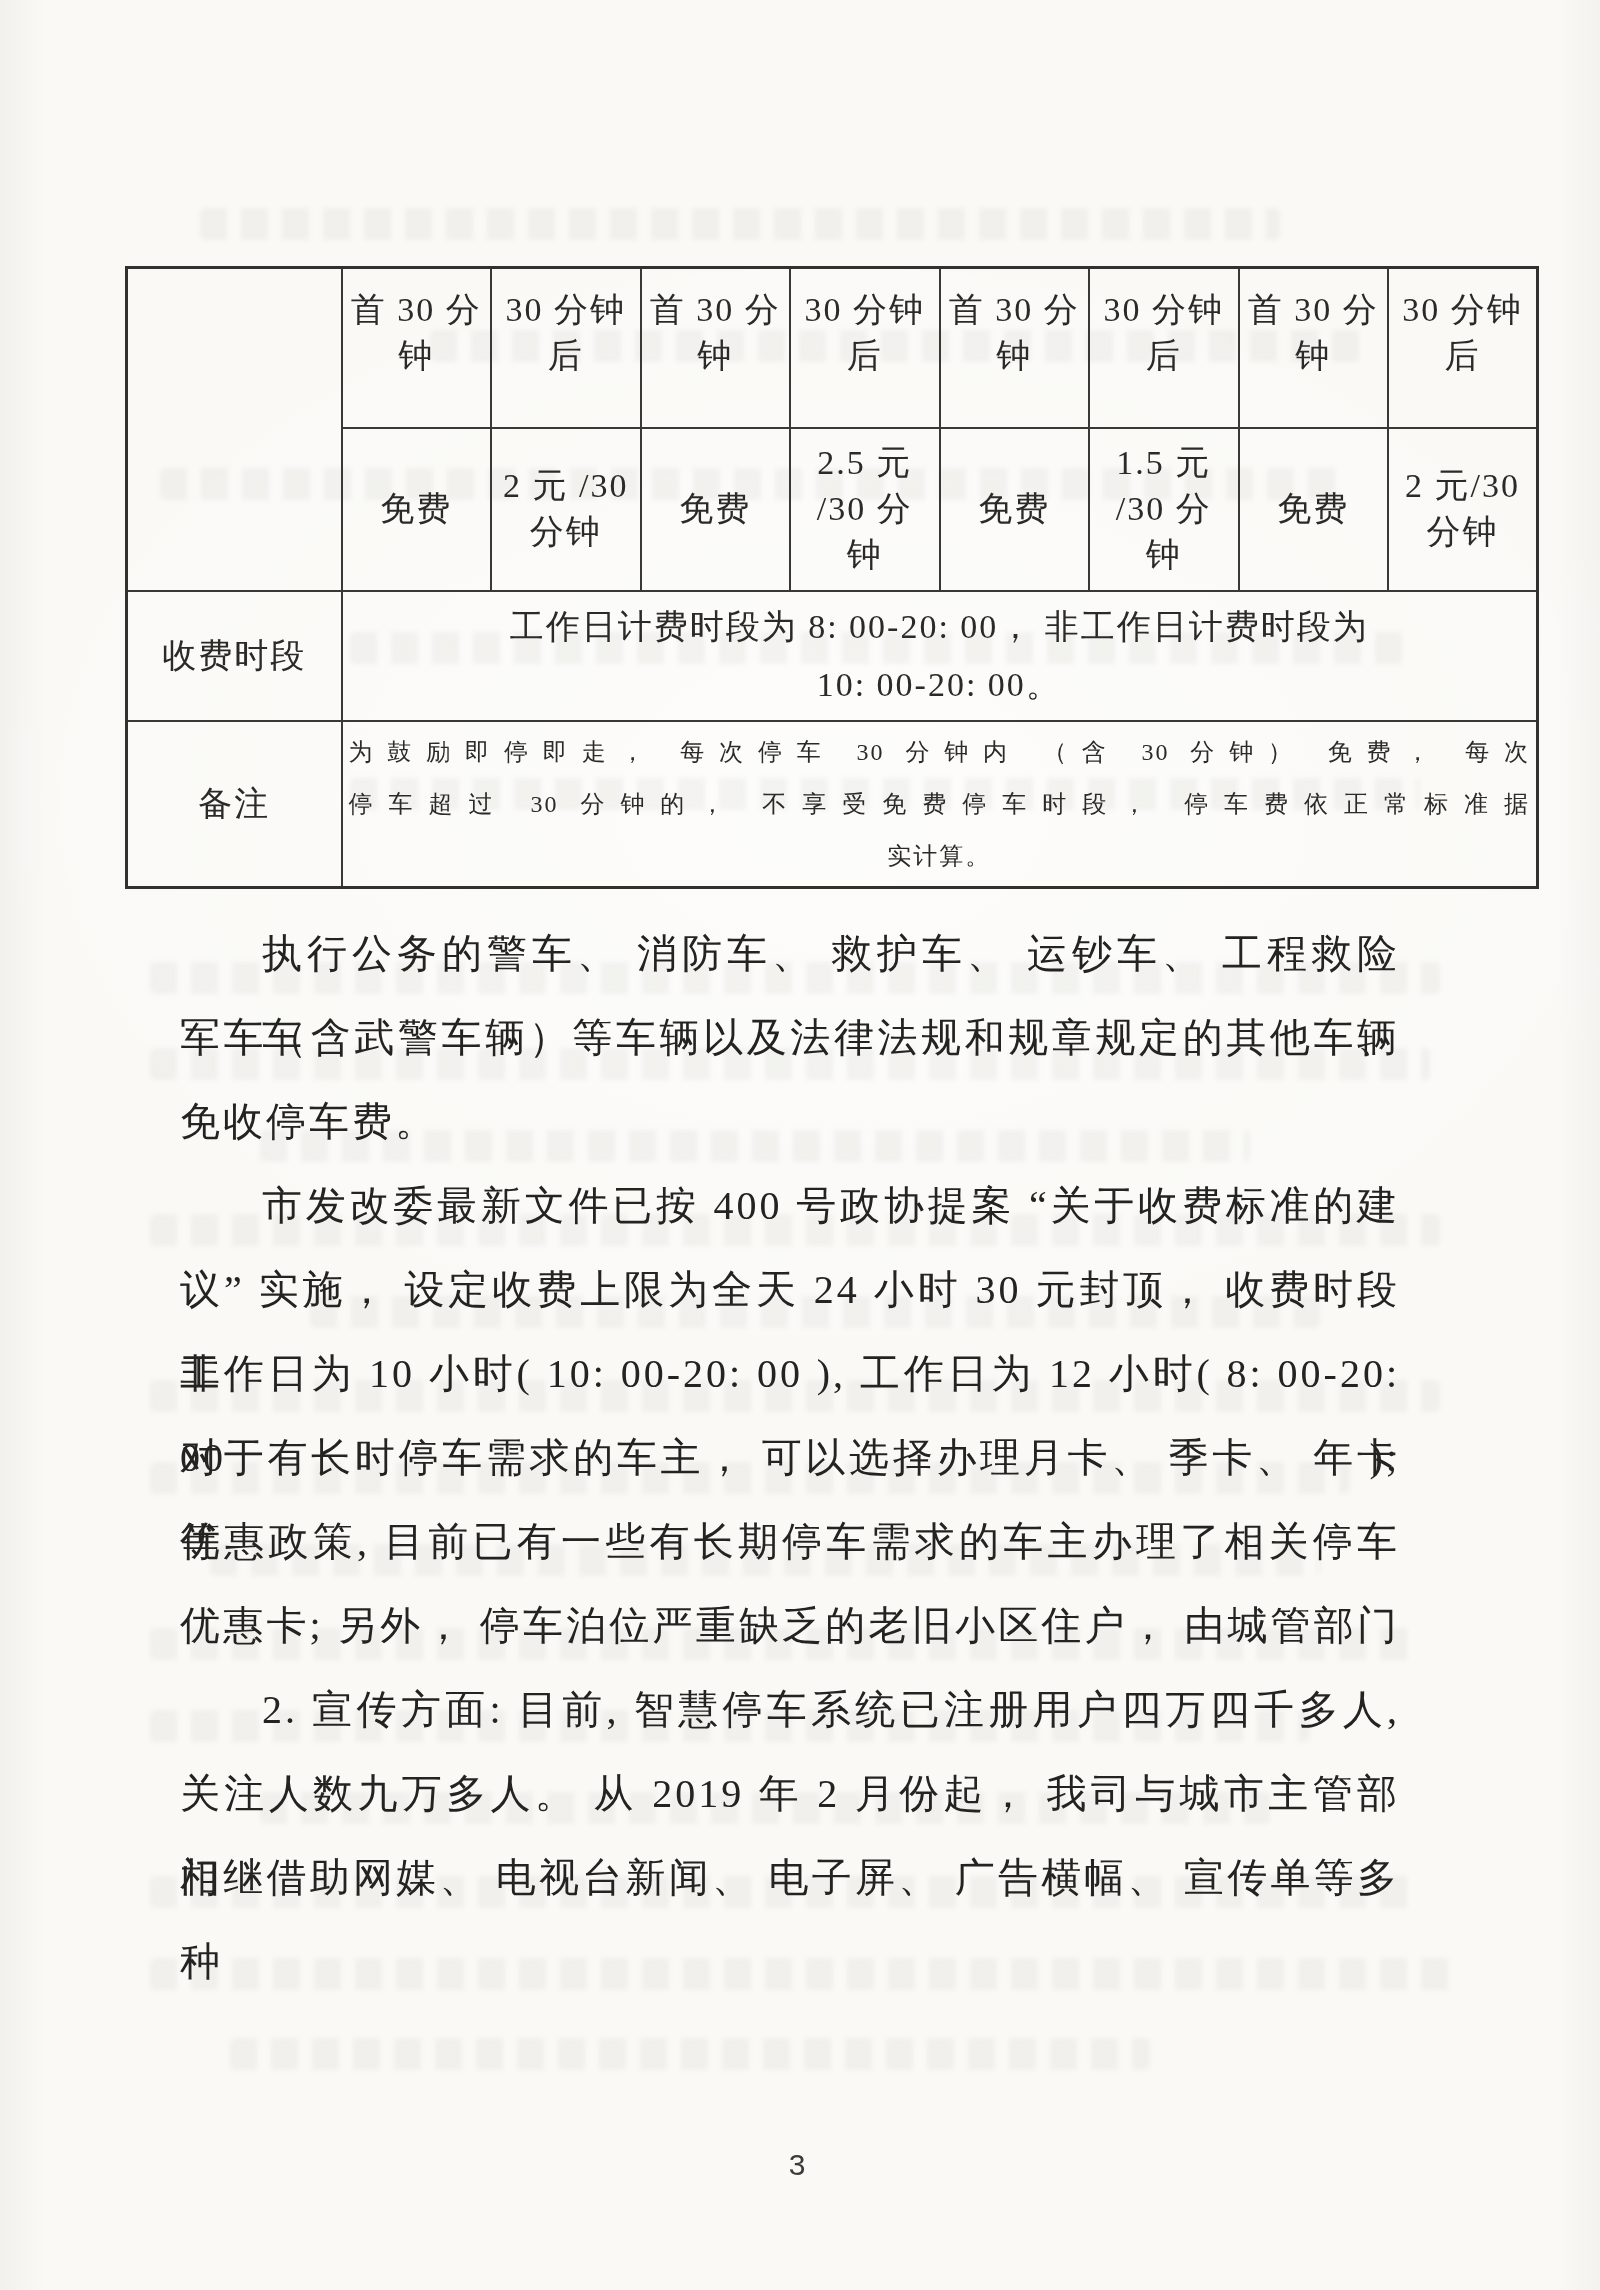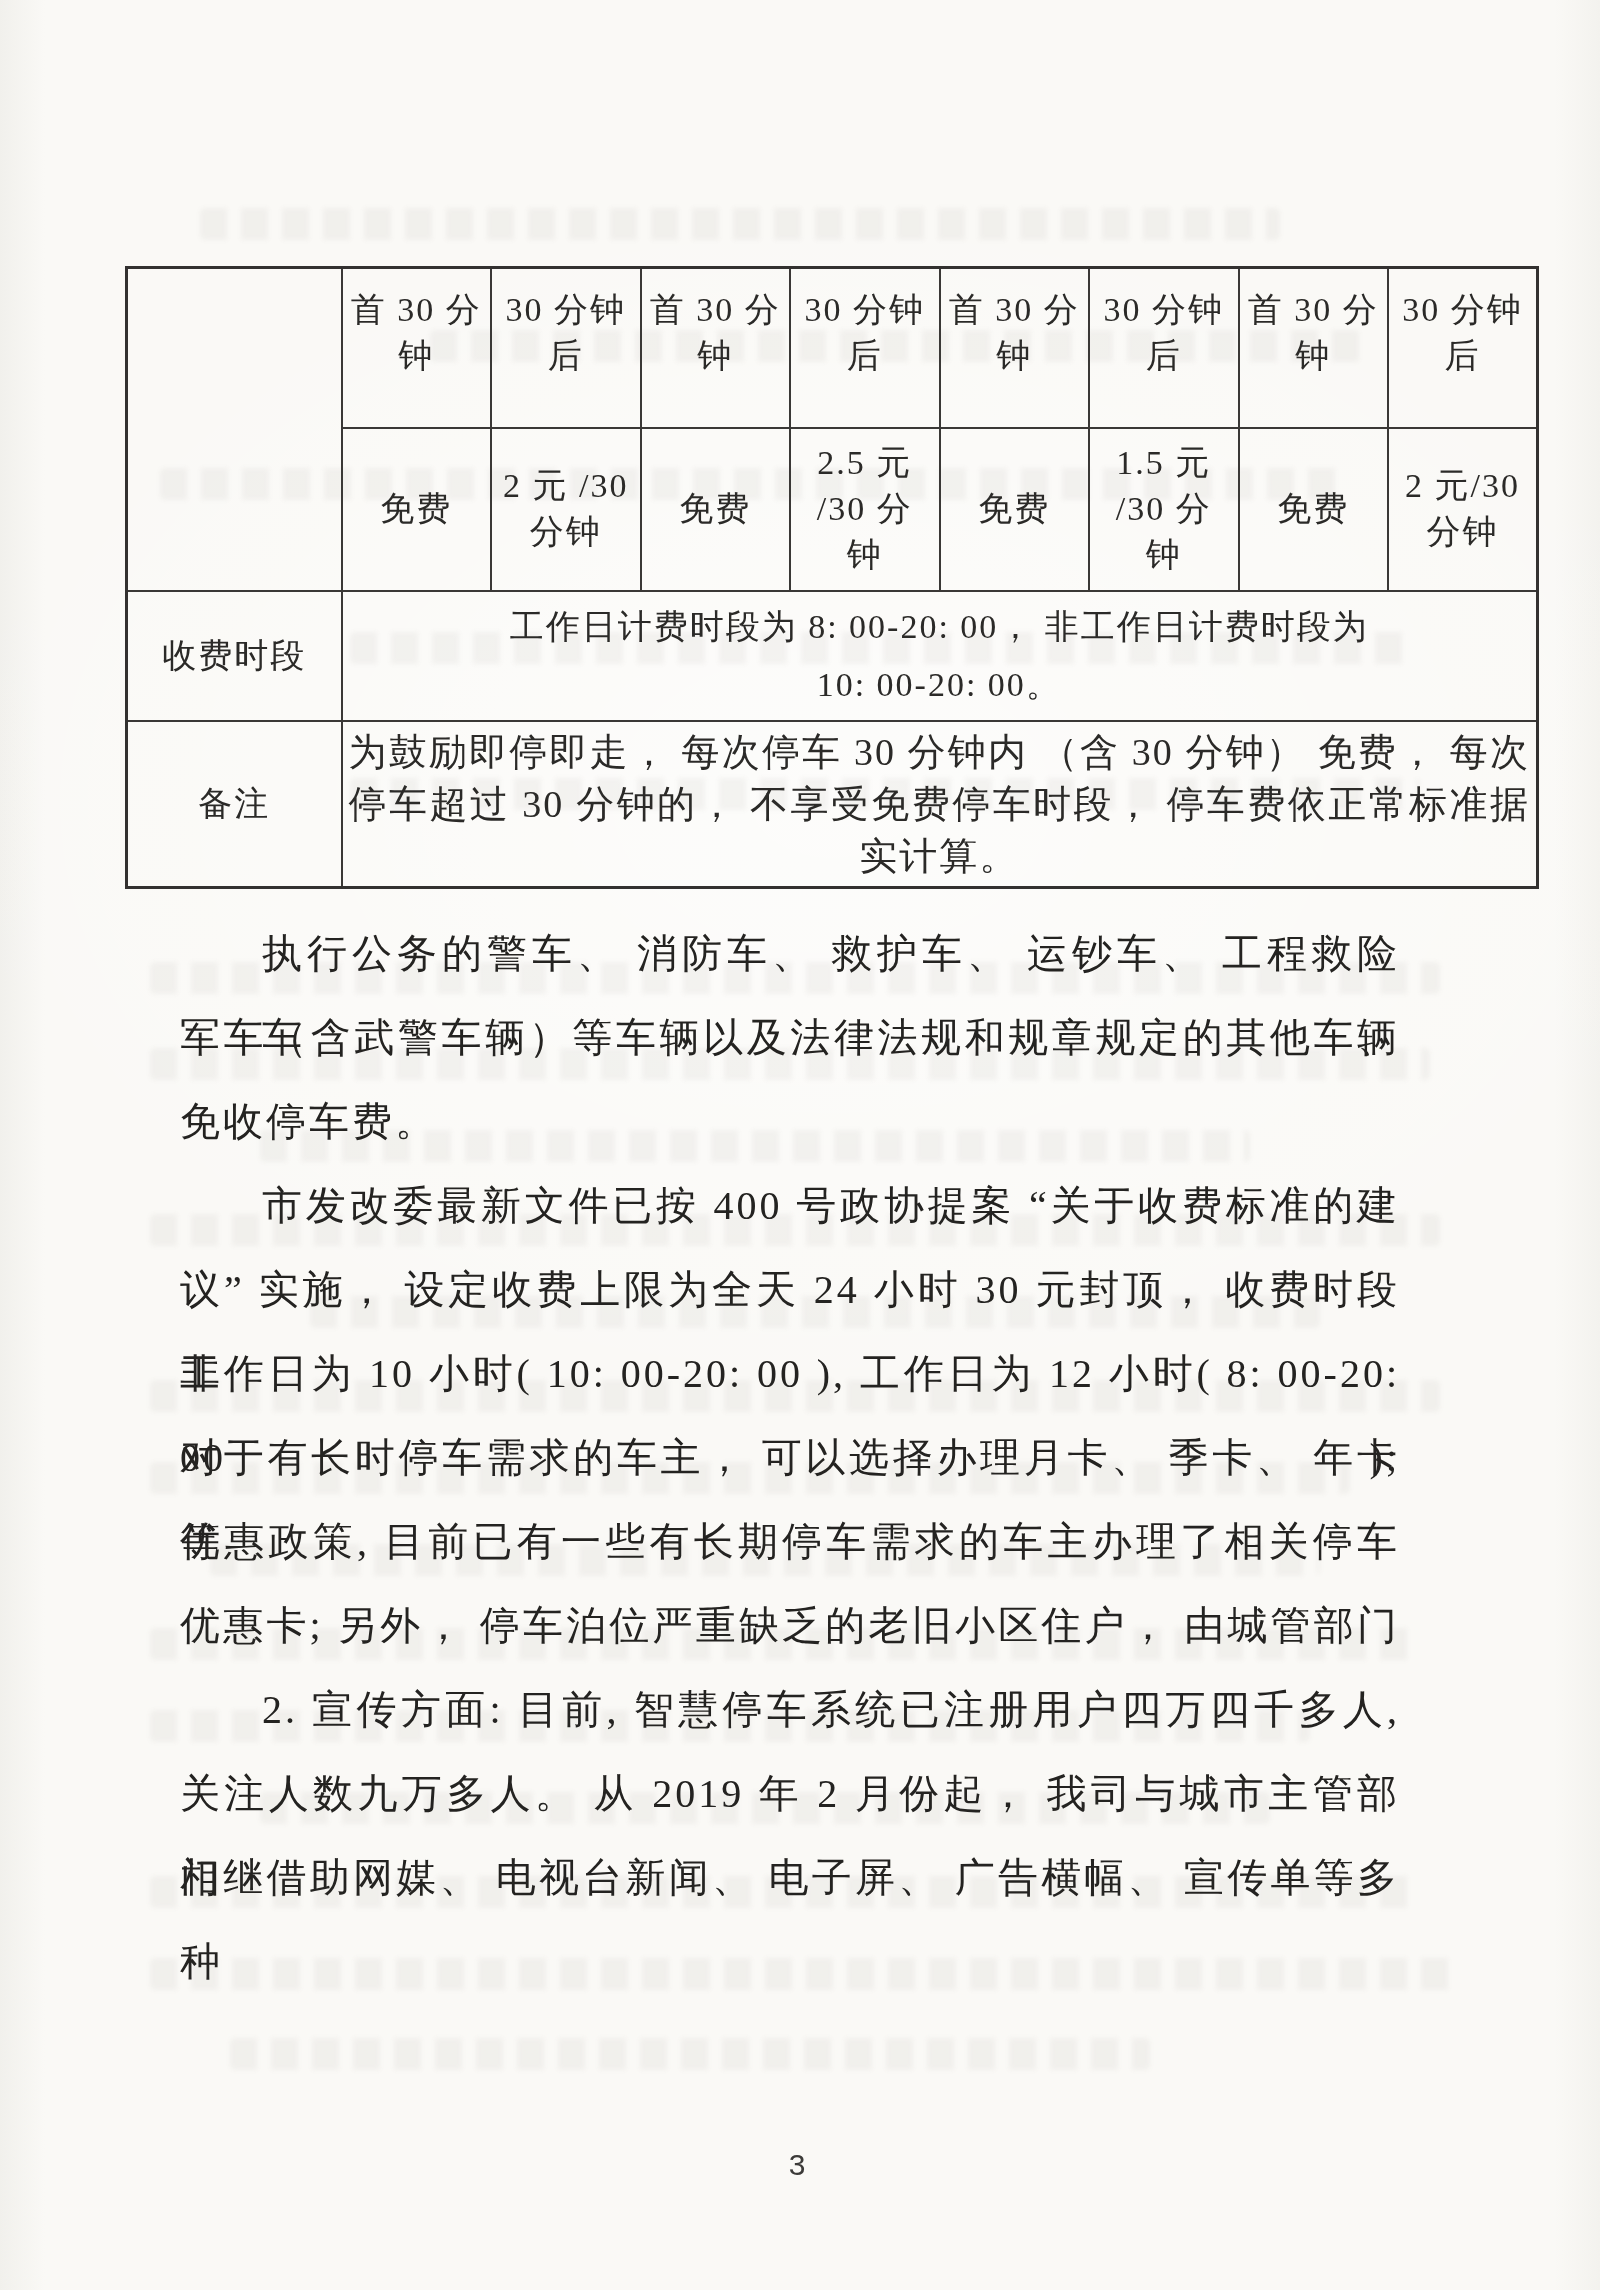--- a/index.html
+++ b/index.html
@@ -47,21 +47,21 @@
   tr.r3 { height: 130px; margin-left: 20px; }
   tr.r4 { height: 161px; }
   tr.r1 td.hc { padding-bottom: 34px; }
   td.corner { border-bottom: 2px solid #3a3836; }
   td.lbl { font-size: 34px; letter-spacing: 3px; }
   td.cnt {
     text-align: left; vertical-align: middle;
     padding: 6px 20px 6px 16px;
   }
   td.cnt .cl { font-size: 34px; line-height: 58px; letter-spacing: 2px; white-space: nowrap; }
-  td.cnt.remarks .cl { font-size: 38px; line-height: 52px; white-space: normal; }
+  td.cnt.remarks .cl { font-size: 24px; line-height: 52px; white-space: normal; }
   td.cnt.remarks .cl.jfull { text-align: justify; text-align-last: justify; }
   
   .bodytext {
     position: absolute; left: 180px; top: 912px; width: 1220px;
   }
   .bline {
     height: 84px; line-height: 84px;
     font-size: 40px; letter-spacing: 3px;
     white-space: nowrap;
     color: #242321;

